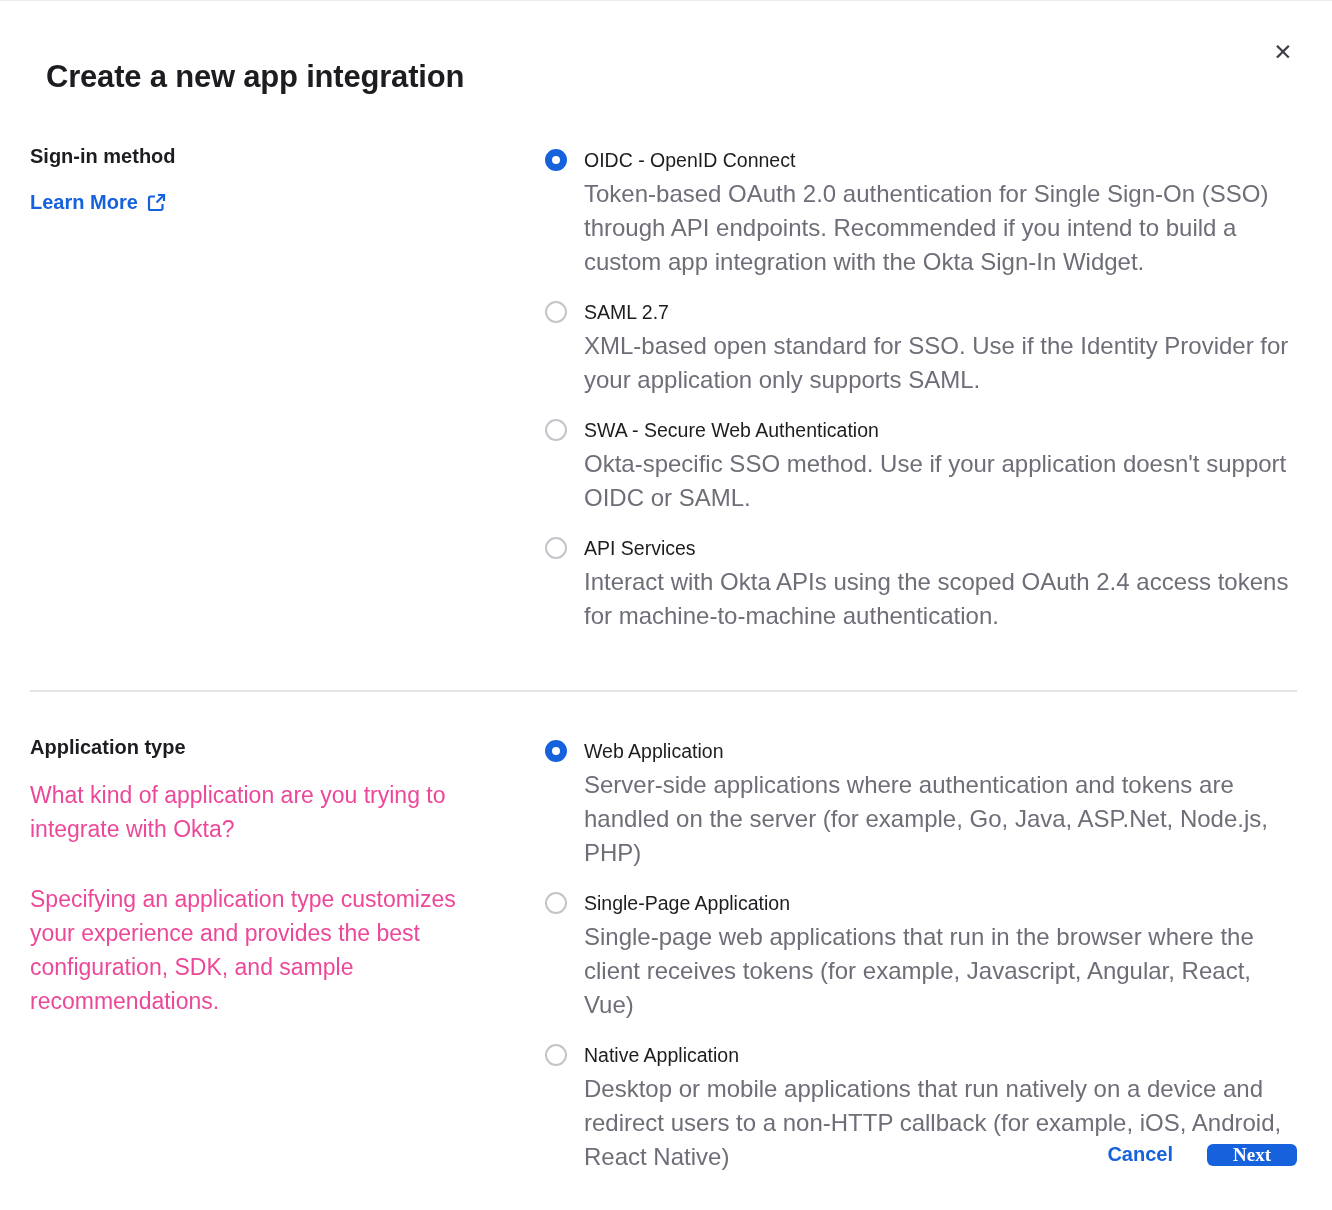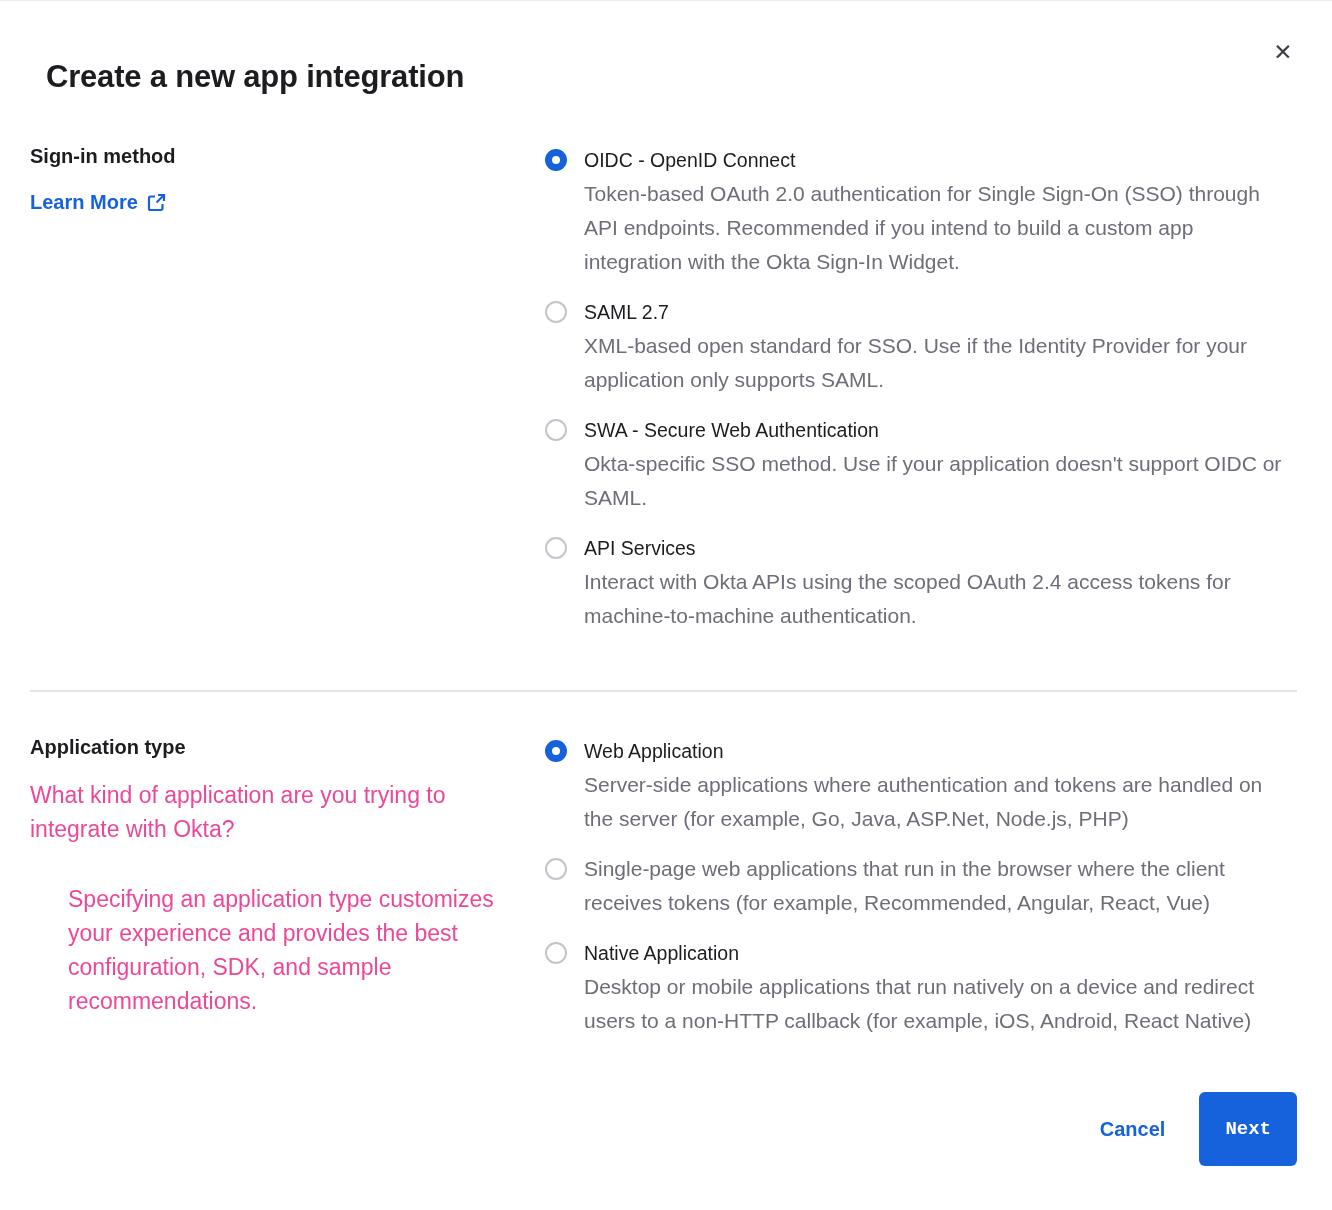--- a/index.html
+++ b/index.html
@@ -54,21 +54,21 @@
     color: #1d1d21;
     line-height: 30px;
   }
   .left-col { padding-right: 48px; }
   .left-col p {
     font-size: 23px;
     line-height: 34px;
     color: #ec4899;
     margin-top: 16px;
   }
-  .left-col p + p { margin-top: 36px; margin-left: 38px; }
+  .left-col p + p { margin-top: 36px; }
   .learn-more {
     display: inline-flex;
     align-items: center;
     gap: 9px;
     margin-top: 20px;
     font-size: 20px;
     font-weight: bold;
     color: #1662dd;
     text-decoration: none;
     cursor: pointer;
@@ -102,21 +102,21 @@
     display: block;
   }
   .option-label {
     display: block;
     font-size: 19.5px;
     line-height: 34px;
     color: #1d1d21;
   }
   .option-desc {
     display: block;
-    font-size: 21px;
+    font-size: 24px;
     line-height: 34px;
     color: #6e6e78;
   }
   hr.divider {
     border: none;
     border-top: 2px solid #e4e4e6;
     margin: 57px 0 40px 0;
   }
   
   .footer {
@@ -132,24 +132,24 @@
     font-weight: bold;
     color: #1662dd;
     text-decoration: none;
     cursor: pointer;
   }
   .next-btn {
     background: #1662dd;
     color: #ffffff;
     border: none;
     border-radius: 6px;
-    font-family: Liberation Mono, monospace;
+    font-family: Liberation Serif, serif;
     font-size: 19px;
     font-weight: bold;
-    padding: 26px 26px;
+    padding: 0 26px;
     cursor: pointer;
   }
 </style>
 </head>
 <body>
 
 <div class="modal">
 
   <button class="close-btn">
     <span>✕</span>
@@ -222,21 +222,22 @@
         <span class="radio selected"></span>
         <span class="option-text">
           <span class="option-label">Web Application</span>
           <span class="option-desc">Server-side applications where authentication and tokens are handled on the server (for example, Go, Java, ASP.Net, Node.js, PHP)</span>
         </span>
       </label>
 
       <label class="option">
         <span class="radio"></span>
         <span class="option-text">
-          <span class="option-desc">Single-page web applications that run in the browser where the client receives tokens (for example, Recommended, Angular, React, Vue)</span>
+          <span class="option-label">Single-Page Application</span>
+          <span class="option-desc">Single-page web applications that run in the browser where the client receives tokens (for example, Javascript, Angular, React, Vue)</span>
         </span>
       </label>
 
       <label class="option">
         <span class="radio"></span>
         <span class="option-text">
           <span class="option-label">Native Application</span>
           <span class="option-desc">Desktop or mobile applications that run natively on a device and redirect users to a non-HTTP callback (for example, iOS, Android, React Native)</span>
         </span>
       </label>

